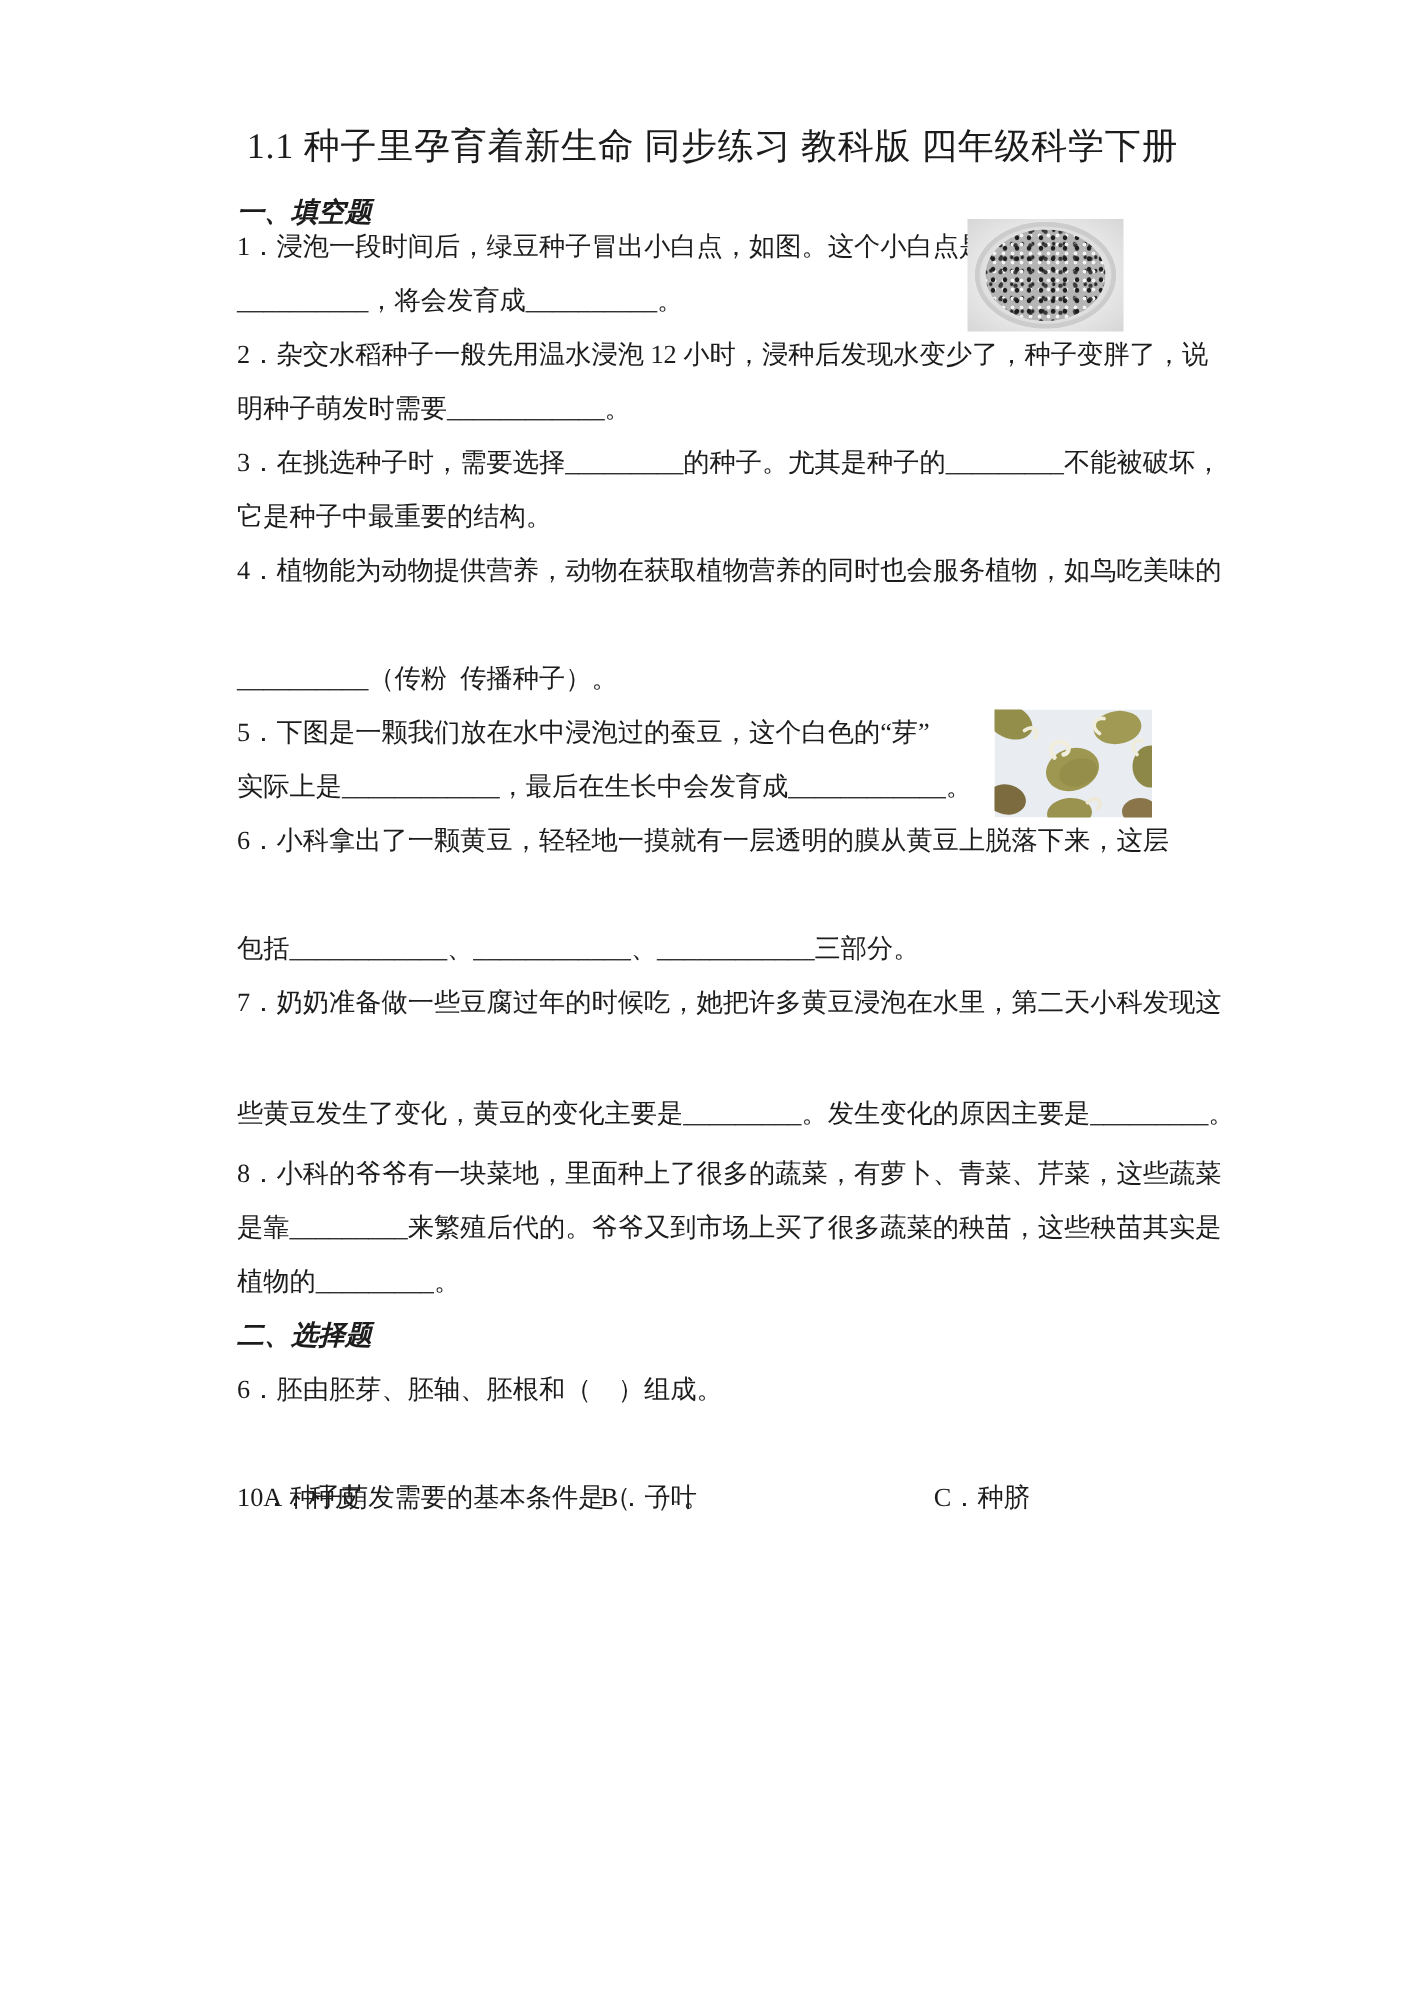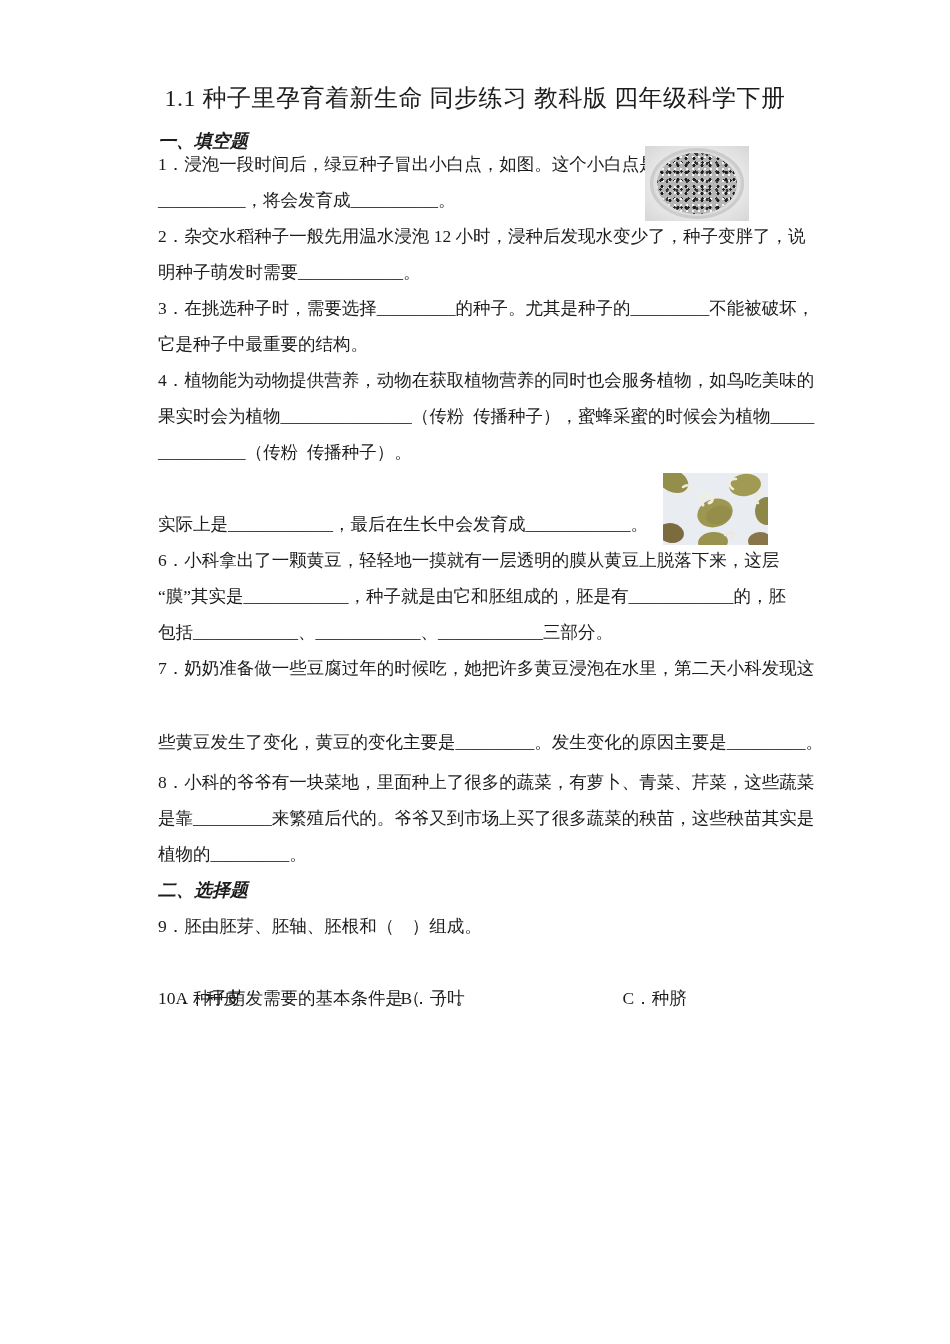--- a/index.html
+++ b/index.html
@@ -59,39 +59,38 @@
   <div class="line" style="top:146px">1．浸泡一段时间后，绿豆种子冒出小白点，如图。这个小白点是</div>
   <div class="line" style="top:182px">__________，将会发育成__________。</div>
 
   <div class="line" style="top:218px">2．杂交水稻种子一般先用温水浸泡 12 小时，浸种后发现水变少了，种子变胖了，说</div>
   <div class="line" style="top:254px">明种子萌发时需要____________。</div>
 
   <div class="line" style="top:290px">3．在挑选种子时，需要选择_________的种子。尤其是种子的_________不能被破坏，</div>
   <div class="line" style="top:326px">它是种子中最重要的结构。</div>
 
   <div class="line" style="top:362px">4．植物能为动物提供营养，动物在获取植物营养的同时也会服务植物，如鸟吃美味的</div>
-  <div class="line" style="top:398px">果实时会为植物_______________（传粉  传播种子），蜜蜂采蜜的时候会为植物_____</div>
   <div class="line" style="top:434px">__________（传粉  传播种子）。</div>
 
+  <div class="line" style="top:470px">5．下图是一颗我们放在水中浸泡过的蚕豆，这个白色的“芽”</div>
   <div class="line" style="top:506px">实际上是____________，最后在生长中会发育成____________。</div>
 
   <div class="line" style="top:542px">6．小科拿出了一颗黄豆，轻轻地一摸就有一层透明的膜从黄豆上脱落下来，这层</div>
-  <div class="line" style="top:578px">“膜”其实是____________，种子就是由它和胚组成的，胚是有____________的，胚</div>
   <div class="line" style="top:614px">包括____________、____________、____________三部分。</div>
 
   <div class="line" style="top:650px">7．奶奶准备做一些豆腐过年的时候吃，她把许多黄豆浸泡在水里，第二天小科发现这</div>
   <div class="line" style="top:724px">些黄豆发生了变化，黄豆的变化主要是_________。发生变化的原因主要是_________。</div>
 
   <div class="line" style="top:764px">8．小科的爷爷有一块菜地，里面种上了很多的蔬菜，有萝卜、青菜、芹菜，这些蔬菜</div>
   <div class="line" style="top:800px">是靠_________来繁殖后代的。爷爷又到市场上买了很多蔬菜的秧苗，这些秧苗其实是</div>
   <div class="line" style="top:836px">植物的_________。</div>
 
   <div class="line heading" style="top:872px">二、选择题</div>
 
-  <div class="line" style="top:908px">9．胚由胚芽、胚轴、胚根和（　）组成。</div>
+  <div class="line" style="top:908px">6．胚由胚芽、胚轴、胚根和（　）组成。</div>
   <div class="line" style="top:944px">
     <span class="opt-col-a">A．种皮</span><span class="opt-col-b">B．子叶</span><span>C．种脐</span>
   </div>
 
   <div class="line" style="top:980px">10．种子萌发需要的基本条件是（　）。</div>
   <div class="line" style="top:1016px">
     <span class="q10-opt">A．阳光、土壤、水分</span><span class="q10-opt">B．阳光、适宜的温度、空气</span><span>C．水分、适宜的温度、空气</span>
   </div>
 
   <div class="line" style="top:1052px">11．小明用直尺测量一粒凤仙花种子的长度，大约为（　）。</div>

